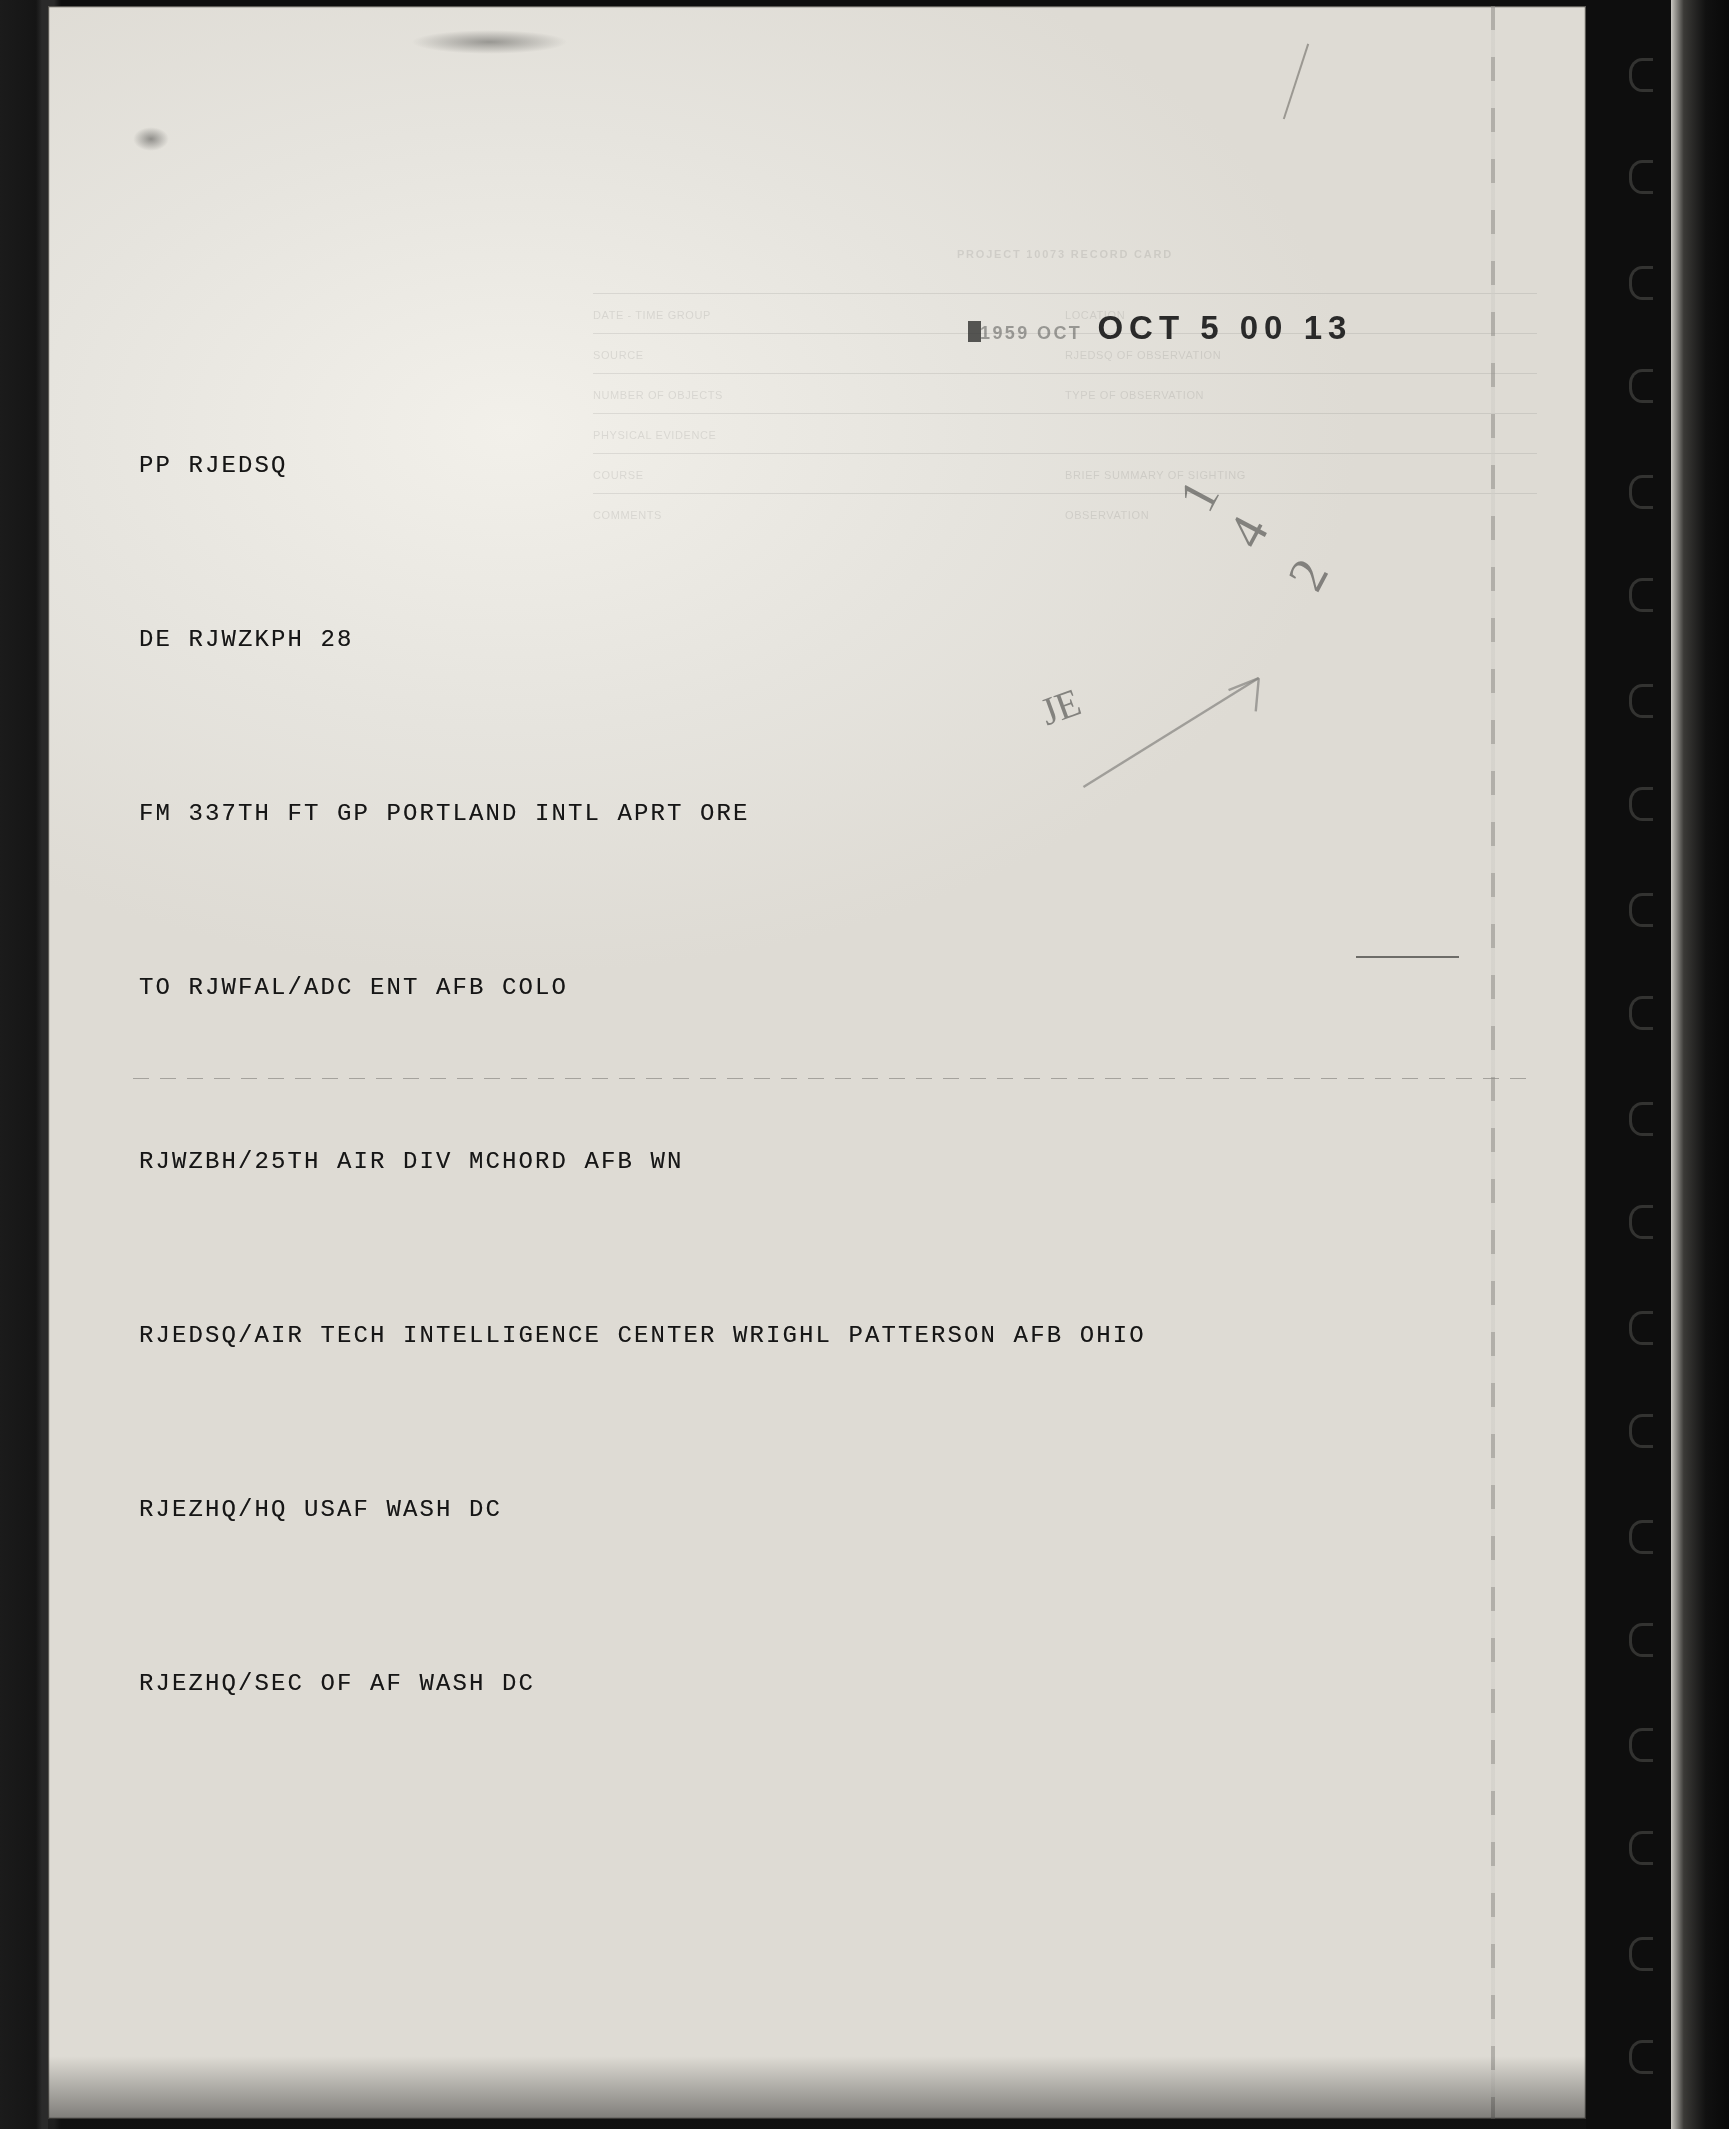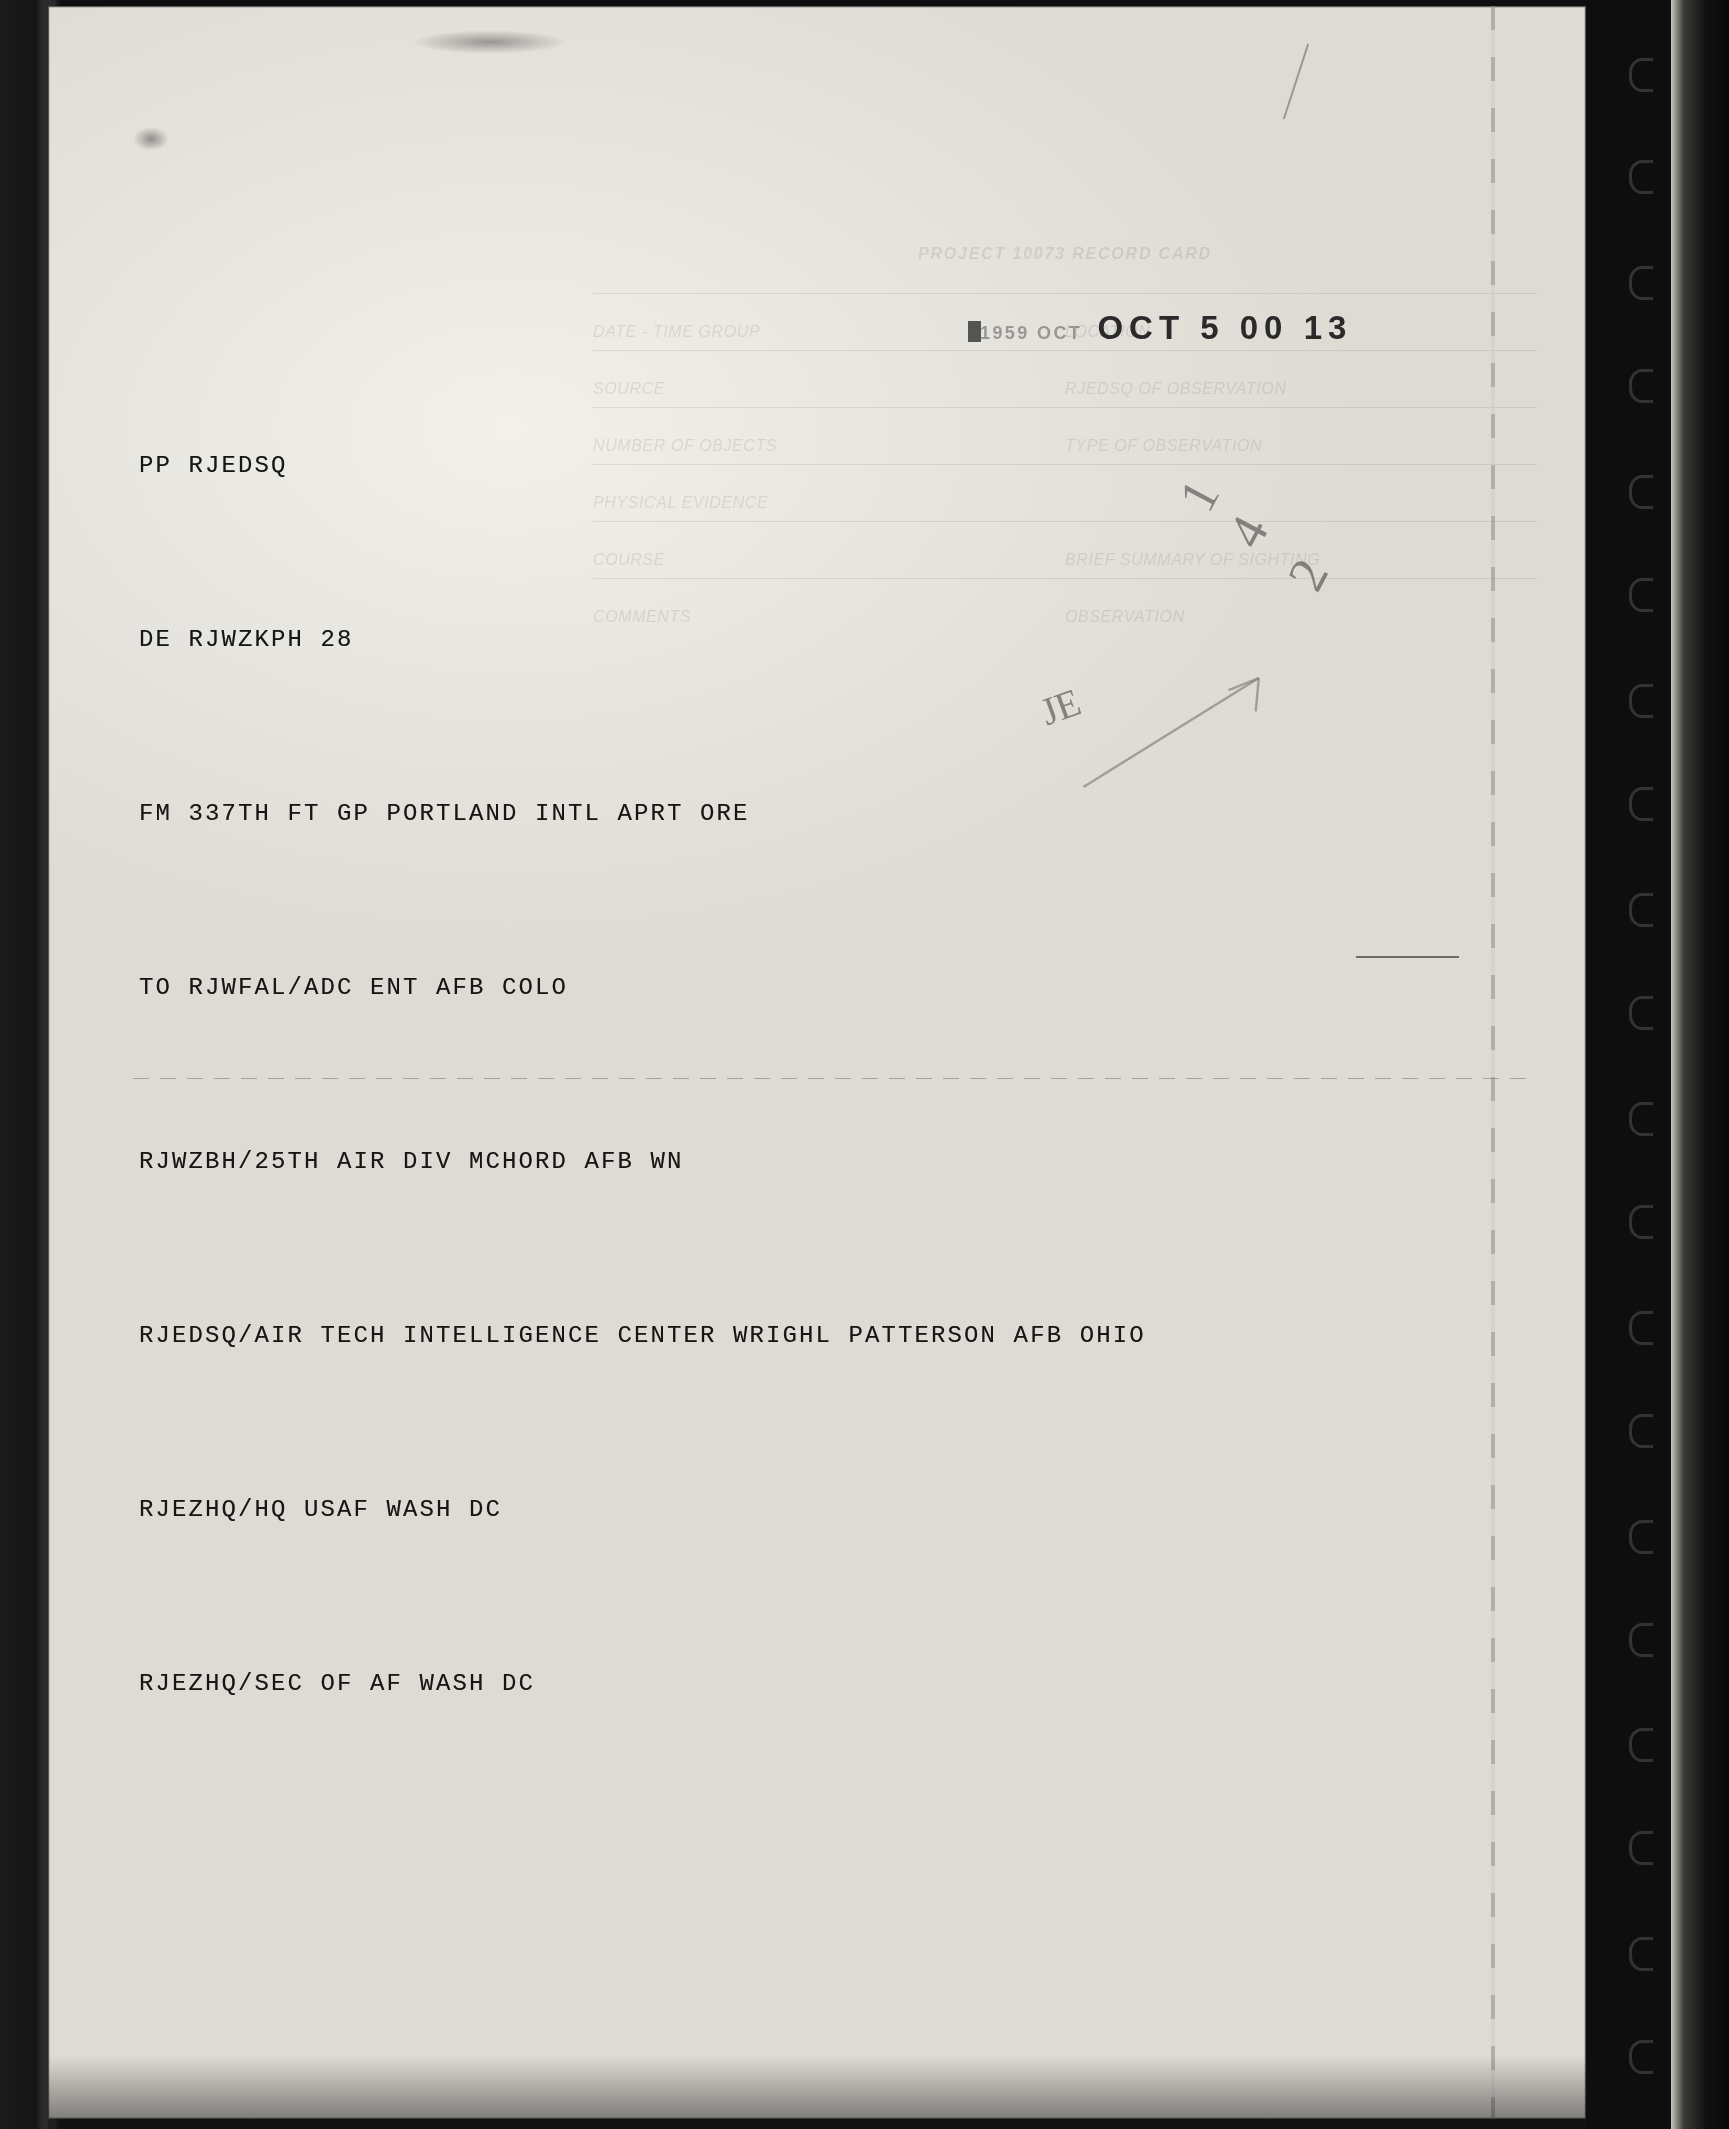--- a/index.html
+++ b/index.html
@@ -39,36 +39,35 @@
   
   .ghost {
     position: absolute;
     left: 545px;
     top: 230px;
     width: 944px;
     height: 787px;
     opacity: 0.10;
     color: #222;
     font-family: "Liberation Sans", sans-serif;
-    font-size: 16px;
+    font-size: 11px;
     line-height: 36px;
     letter-spacing: 0.6px;
     pointer-events: none;
-    font-style: italic;
   }
   .ghost .g-title {
     text-align: center;
     font-weight: bold;
     letter-spacing: 1.8px;
     margin-bottom: 20.6px;
   }
   .ghost .g-row {
     display: flex;
     border-top: 0.6px solid #333;
-    padding-top: 20px;
+    padding-top: 3px;
     align-items: flex-end;
   }
   .ghost .g-cell { flex: 1; }
 
   
   .punch-col {
     position: absolute;
     right: 58px;
     top: 0;
     width: 73px;

